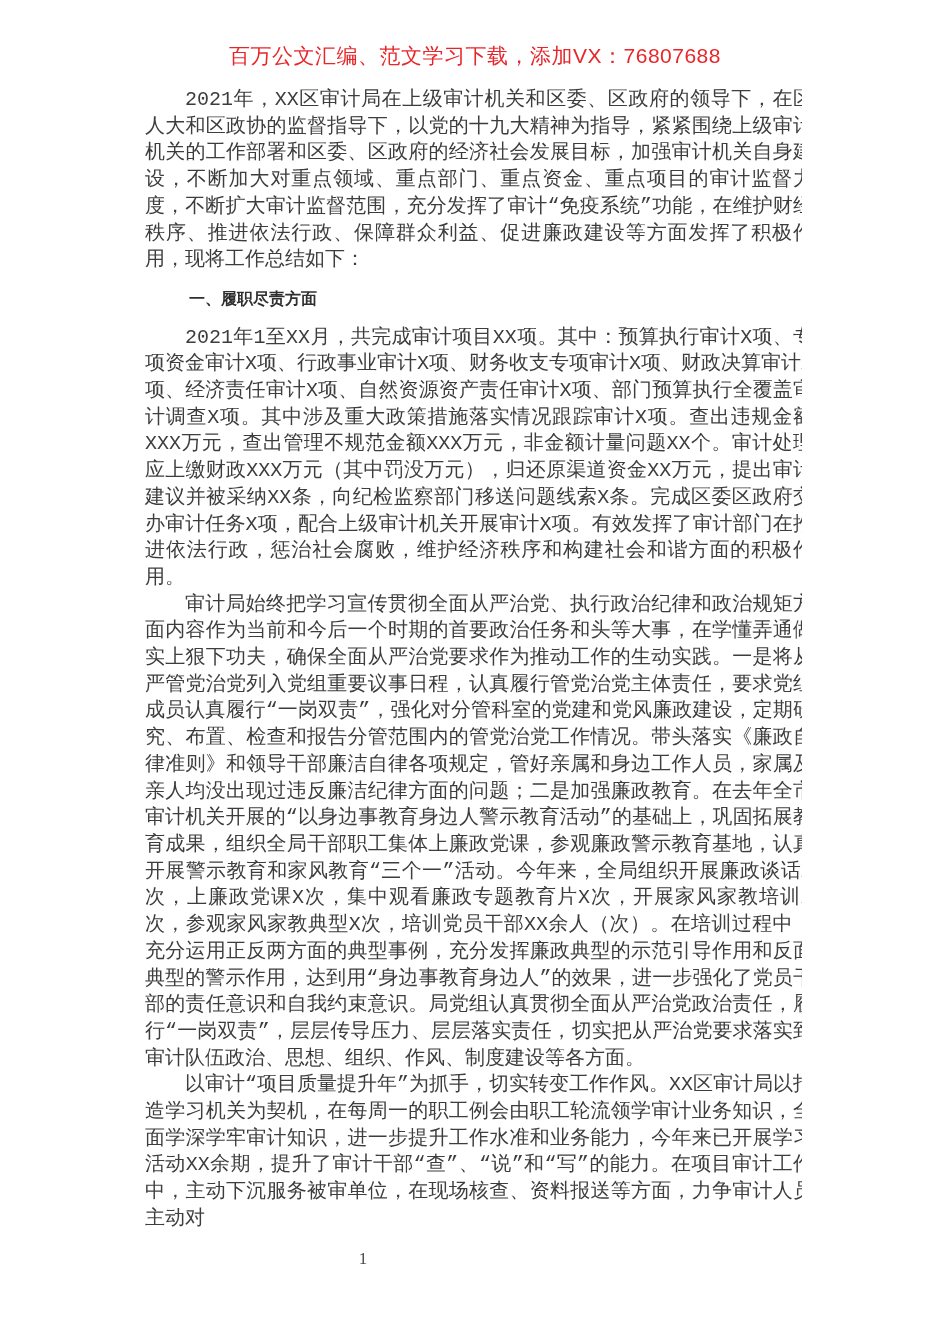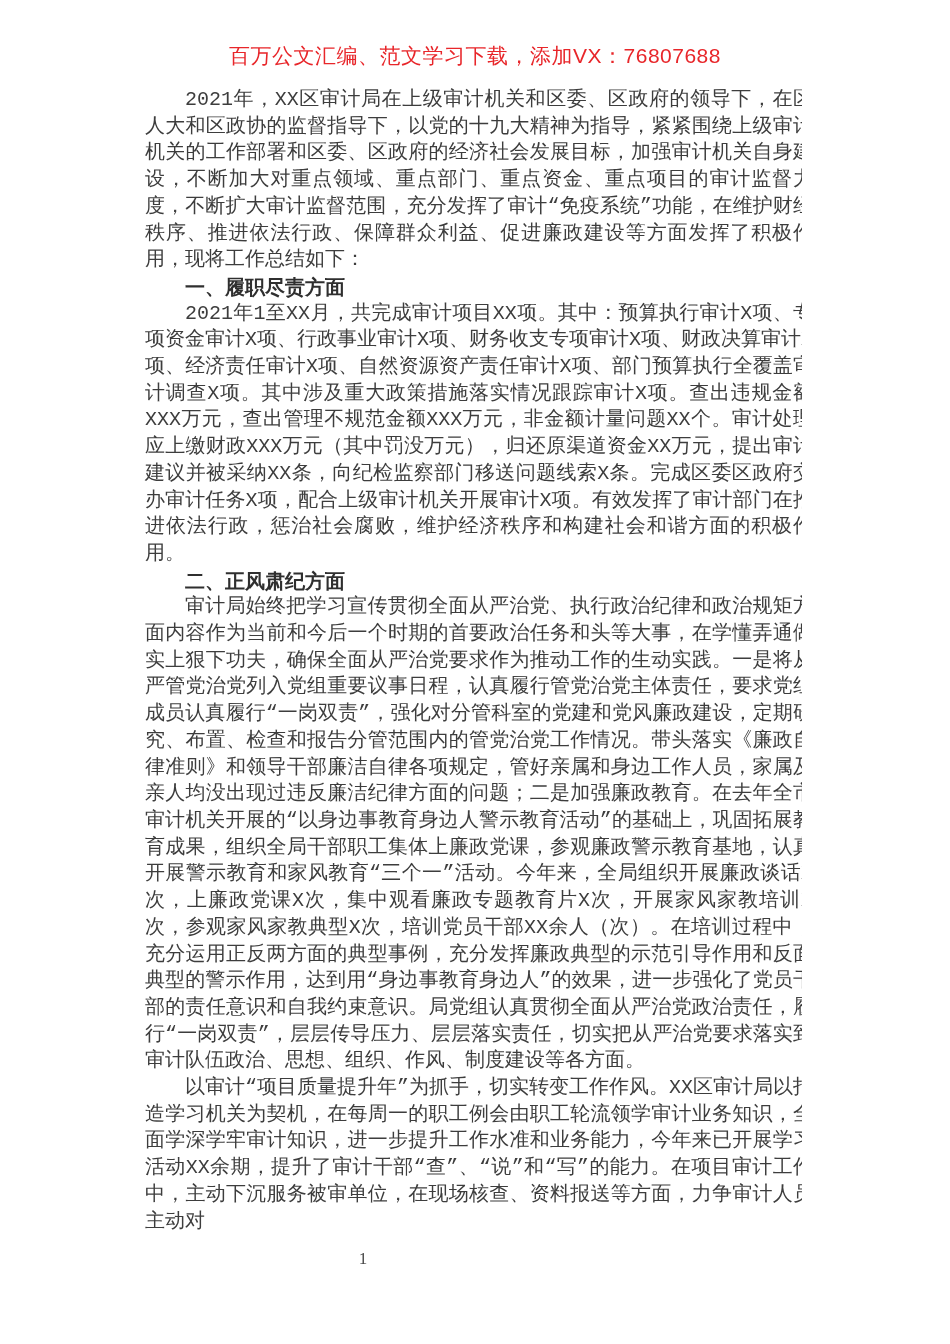--- a/index.html
+++ b/index.html
@@ -39,24 +39,24 @@
     text-align: justify;
     text-justify: inter-ideograph;
   }
   .doc-body p {
     margin: 0;
     padding: 0;
     text-indent: 2em;
     font-family: Liberation Mono, monospace;
   }
   .doc-body h3 {
-    margin: 0;
+    margin: 12px;
     padding: 0;
     text-indent: 2em;
-    font-size: 20px;
+    font-size: 16px;
     line-height: 26.7px;
     font-weight: bold;
     font-family: "Liberation Sans", "DejaVu Sans", sans-serif;
     color: var(--heading_text, #2f2f2f);
   }
   .page-number {
     position: absolute;
     top: 1248px;
     left: 338px;
     width: 50px;
@@ -70,20 +70,19 @@
 <body>
 
 <div class="page">
 
   <div class="promo-banner">百万公文汇编、范文学习下载，添加VX：76807688</div>
 
   <div class="doc-body">
     <p>2021年，XX区审计局在上级审计机关和区委、区政府的领导下，在区人大和区政协的监督指导下，以党的十九大精神为指导，紧紧围绕上级审计机关的工作部署和区委、区政府的经济社会发展目标，加强审计机关自身建设，不断加大对重点领域、重点部门、重点资金、重点项目的审计监督力度，不断扩大审计监督范围，充分发挥了审计“免疫系统”功能，在维护财经秩序、推进依法行政、保障群众利益、促进廉政建设等方面发挥了积极作用，现将工作总结如下：</p>
     <h3>一、履职尽责方面</h3>
     <p>2021年1至XX月，共完成审计项目XX项。其中：预算执行审计X项、专项资金审计X项、行政事业审计X项、财务收支专项审计X项、财政决算审计X项、经济责任审计X项、自然资源资产责任审计X项、部门预算执行全覆盖审计调查X项。其中涉及重大政策措施落实情况跟踪审计X项。查出违规金额XXX万元，查出管理不规范金额XXX万元，非金额计量问题XX个。审计处理应上缴财政XXX万元（其中罚没万元），归还原渠道资金XX万元，提出审计建议并被采纳XX条，向纪检监察部门移送问题线索X条。完成区委区政府交办审计任务X项，配合上级审计机关开展审计X项。有效发挥了审计部门在推进依法行政，惩治社会腐败，维护经济秩序和构建社会和谐方面的积极作用。</p>
-    <h3>二、正风肃纪方面</h3>
     <p>审计局始终把学习宣传贯彻全面从严治党、执行政治纪律和政治规矩方面内容作为当前和今后一个时期的首要政治任务和头等大事，在学懂弄通做实上狠下功夫，确保全面从严治党要求作为推动工作的生动实践。一是将从严管党治党列入党组重要议事日程，认真履行管党治党主体责任，要求党组成员认真履行“一岗双责”，强化对分管科室的党建和党风廉政建设，定期研究、布置、检查和报告分管范围内的管党治党工作情况。带头落实《廉政自律准则》和领导干部廉洁自律各项规定，管好亲属和身边工作人员，家属及亲人均没出现过违反廉洁纪律方面的问题；二是加强廉政教育。在去年全市审计机关开展的“以身边事教育身边人警示教育活动”的基础上，巩固拓展教育成果，组织全局干部职工集体上廉政党课，参观廉政警示教育基地，认真开展警示教育和家风教育“三个一”活动。今年来，全局组织开展廉政谈话X次，上廉政党课X次，集中观看廉政专题教育片X次，开展家风家教培训X次，参观家风家教典型X次，培训党员干部XX余人（次）。在培训过程中，充分运用正反两方面的典型事例，充分发挥廉政典型的示范引导作用和反面典型的警示作用，达到用“身边事教育身边人”的效果，进一步强化了党员干部的责任意识和自我约束意识。局党组认真贯彻全面从严治党政治责任，履行“一岗双责”，层层传导压力、层层落实责任，切实把从严治党要求落实到审计队伍政治、思想、组织、作风、制度建设等各方面。</p>
     <p>以审计“项目质量提升年”为抓手，切实转变工作作风。XX区审计局以打造学习机关为契机，在每周一的职工例会由职工轮流领学审计业务知识，全面学深学牢审计知识，进一步提升工作水准和业务能力，今年来已开展学习活动XX余期，提升了审计干部“查”、“说”和“写”的能力。在项目审计工作中，主动下沉服务被审单位，在现场核查、资料报送等方面，力争审计人员主动对</p>
   </div>
 
   <div class="page-number">1</div>
 
 </div>
 
 </body></html>

